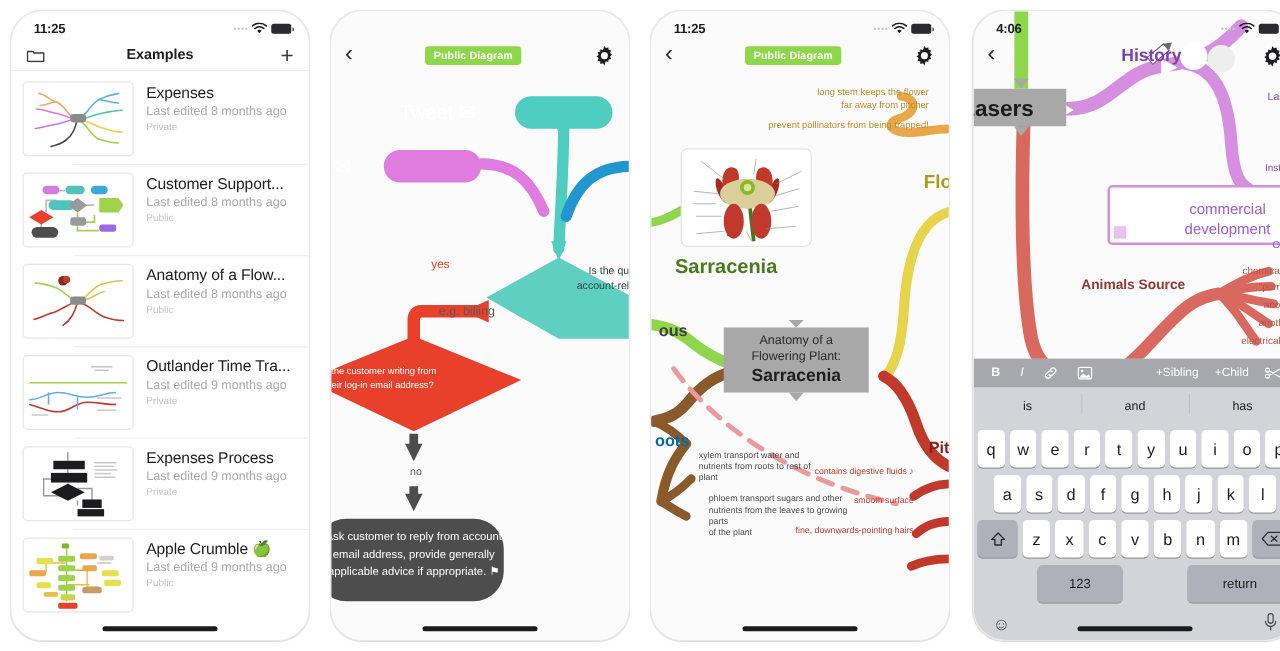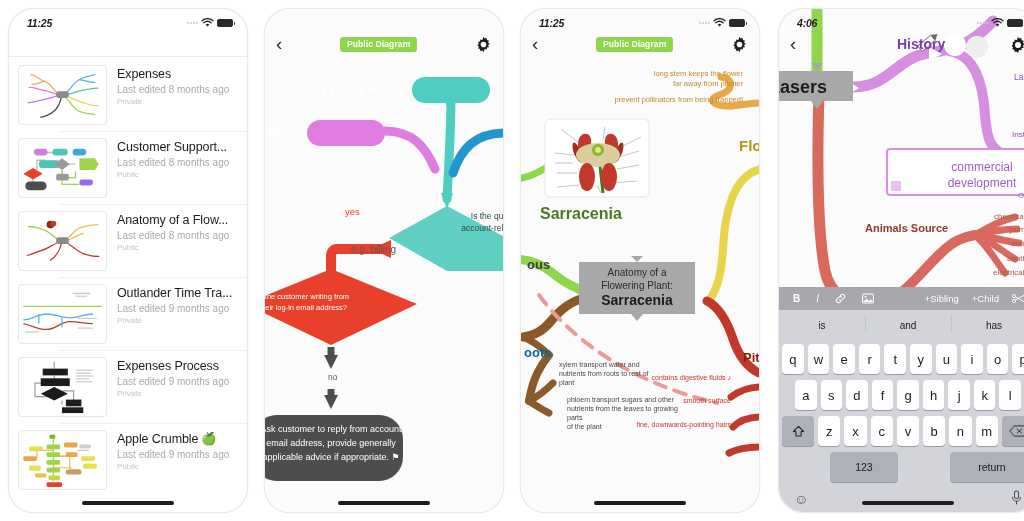--- a/index.html
+++ b/index.html
@@ -27,21 +27,21 @@
   .panel.p4 .phone { left: 10px; width: 260px; }
 
   
   .statusbar {
     position: absolute; top: 0; left: 0; right: 0; height: 24px;
     display: flex; align-items: center; justify-content: space-between;
     padding: 4px 14px 0 18px;
     font-size: 10.5px; font-weight: bold; color: #1c1c1e;
     z-index: 40;
   }
-  .sb-time { letter-spacing: -0.2px; font-style: italic; }
+  .sb-time { letter-spacing: -0.2px; }
   .sb-right { display: flex; align-items: center; gap: 3px; }
   .sb-dots { display: flex; gap: 1px; align-items: flex-end; }
   .sb-dots i { display: block; width: 2px; height: 2px; background: #c9c9cf; border-radius: 50%; }
   .sb-batt {
     width: 16px; height: 8px; border: 1px solid #2a2a2e; border-radius: 2px;
     position: relative; background: #2a2a2e;
   }
   .sb-batt:after {
     content:""; position: absolute; right: -3px; top: 2px;
     width: 1.5px; height: 3px; background: #2a2a2e; border-radius: 0 1px 1px 0;
@@ -156,20 +156,29 @@
             </span>
           <svg width="13" height="10" viewBox="0 0 13 10">
             <path d="M6.5 8.6 4.7 6.6a2.8 2.8 0 0 1 3.6 0z" fill="#1c1c1e"></path>
             <path d="M2.9 4.8a5.6 5.6 0 0 1 7.2 0" stroke="#1c1c1e" stroke-width="1.3" fill="none" stroke-linecap="round"></path>
             <path d="M1 2.7a8.4 8.4 0 0 1 11 0" stroke="#1c1c1e" stroke-width="1.3" fill="none" stroke-linecap="round"></path>
           </svg>
           <span class="sb-batt"></span>
         </div>
       </div>
 
+      <div class="navbar1">
+        <span class="folder-icon">
+          <svg width="15" height="12" viewBox="0 0 15 12">
+            <path d="M1 3.2h4.3l1 1.2H14v6.2a.6.6 0 0 1-.6.6H1.6a.6.6 0 0 1-.6-.6z" fill="none" stroke="#3a3a3c" stroke-width="1.1" stroke-linejoin="round"></path>
+          </svg>
+        </span>
+        <span class="nav-title">Examples</span>
+        <span class="plus-icon">+</span>
+      </div>
       <div class="nav-sep"></div>
 
       <div class="list">
 
         <div class="row">
           <div class="thumb">
             <svg viewBox="0 0 89 60">
               <g fill="none" stroke-width="1.3" stroke-linecap="round">
                 <path d="M44 30 C36 30 34 18 26 16" stroke="#f0a860"></path>
                 <path d="M26 16 C20 14 18 10 12 9" stroke="#f0a860"></path>

